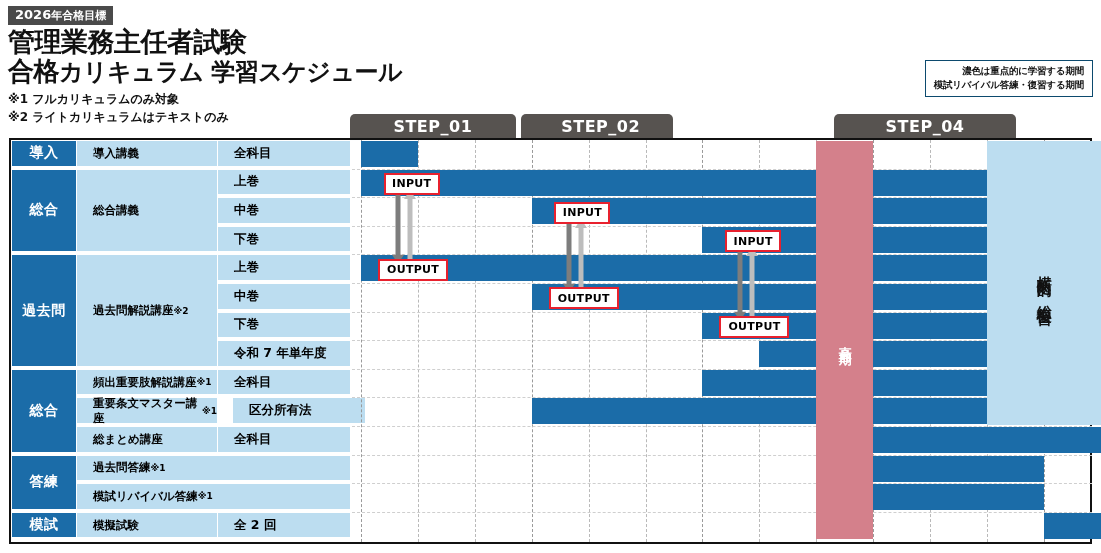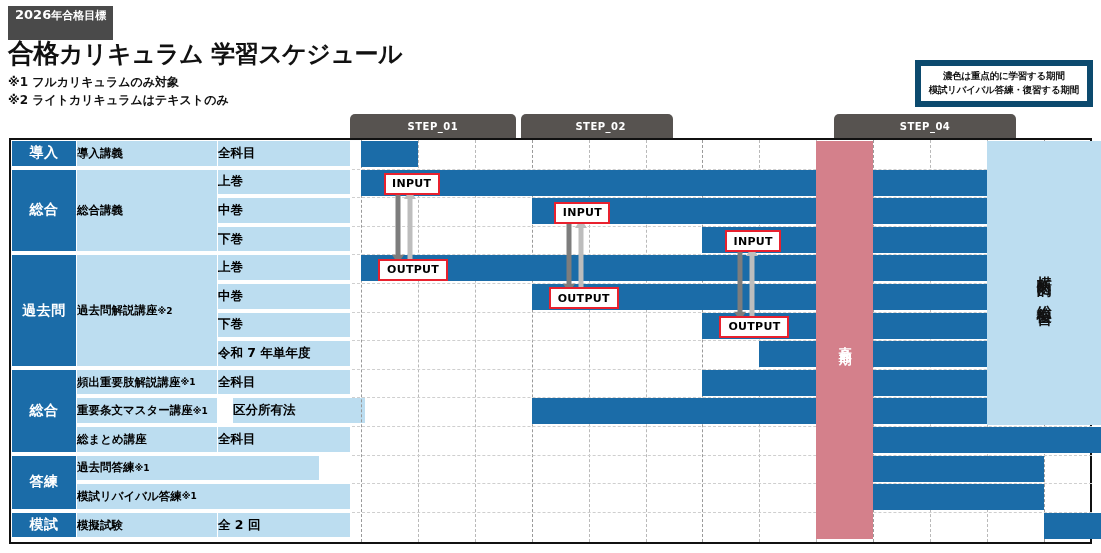--- a/index.html
+++ b/index.html
@@ -12,74 +12,74 @@
     overflow: hidden;
     position: relative;
   }
 
   
   #header { position:absolute; left:8px; top:4px; width:1085px; }
   .badge {
     display:inline-block;
     background:#4a4a4a; color:#fff;
     font-weight:bold; font-size:11px;
-    padding:2px 7px 18px 7px;
+    padding:2px 7px 3px 7px;
     letter-spacing:0px;
     line-height:1.1;
   }
   .badge .yr { font-size:13px; }
   .title1 {
     font-size:27px; font-weight:bold; letter-spacing:-0.5px;
     margin-top:2px; line-height:1.12;
   }
   .title2 {
     font-size:24px; font-weight:bold; letter-spacing:-0.5px;
     line-height:1.15; margin-top:-1px;
   }
   .title2 .kg { font-size:26px; }
   .notes { font-size:12px; font-weight:bold; line-height:1.45; margin-top:5px; }
 
   
   #legend {
     position:absolute; right:8px; top:60px;
-    border:6px solid #0c4a6e;
+    border:1px solid #0c4a6e;
     background:#fff;
     padding:3px 8px 4px 8px;
-    text-align:center;
+    text-align:right;
     font-size:9.5px; font-weight:bold; line-height:1.45;
     letter-spacing:-0.2px;
   }
 
   
   #steps { position:absolute; left:350px; top:114px; height:25px; width:675px; }
   .step {
     position:absolute; top:0; height:25px;
     background:#575350; color:#fff;
     border-radius:5px 5px 0 0;
-    font-size:10px; font-weight:bold;
+    font-size:16px; font-weight:bold;
     letter-spacing:0.5px;
     display:flex; align-items:center; justify-content:center;
   }
 
   
   #table { position:absolute; left:9px; top:138px; width:1083px; height:406px;
            border:2px solid #111; background:#fff; }
 
   .cell { position:absolute; display:flex; align-items:center; }
   .cat {
     background:#1b6ca8; color:#fff;
     font-size:14px; font-weight:bold;
     justify-content:center;
     border-bottom:2px solid #fff;
     letter-spacing:0.5px;
   }
   .course, .detail {
     background:#bcddf0; color:#000;
     font-size:11.5px; font-weight:bold;
-    padding-left:0;
+    padding-left:16px;
     border-bottom:2px solid #fff;
   }
   .detail { font-size:12.5px; }
   .sup { font-size:9px; font-weight:bold; }
 
   
   #chart { position:absolute; left:341px; top:0px; width:740px; height:402px; }
   .gridcol {
     position:absolute; top:0; bottom:0; width:0;
     border-left:1px dashed #b9b9b9;
@@ -107,20 +107,21 @@
     display:flex; align-items:center; justify-content:center;
     letter-spacing:0.3px; z-index:6;
   }
   .arrow { position:absolute; z-index:5; }
 </style>
 </head>
 <body>
 
 <div id="header">
   <div class="badge"><span class="yr">2026</span><span>年合格目標</span></div>
+  <div class="title1">管理業務主任者試験</div>
   <div class="title2"><span class="kg">合格</span><span>カリキュラム 学習スケジュール</span></div>
   <div class="notes">
     <div>※1 フルカリキュラムのみ対象</div>
     <div>※2 ライトカリキュラムはテキストのみ</div>
   </div>
 </div>
 
 <div id="legend">
   <div>濃色は重点的に学習する期間</div>
   <div>模試リバイバル答練・復習する期間</div>
@@ -172,21 +173,21 @@
         <span>頻出重要肢解説講座</span>
         <span class="sup"> ※1</span>
       </div>
       <div class="cell course" style="left: 66px; width: 140px; top: 258.4px; height: 26.6px;">
         <span>重要条文マスター講座</span>
         <span class="sup"> ※1</span>
       </div>
       <div class="cell course" style="left: 66px; width: 140px; top: 287px; height: 26.6px;">
         <span>総まとめ講座</span>
       </div>
-      <div class="cell course" style="left: 66px; width: 242px; top: 315.6px; height: 26.6px;">
+      <div class="cell course" style="left: 66px; width: 273px; top: 315.6px; height: 26.6px;">
         <span>過去問答練</span>
         <span class="sup"> ※1</span>
       </div>
       <div class="cell course" style="left: 66px; width: 273px; top: 344.2px; height: 26.6px;">
         <span>模試リバイバル答練</span>
         <span class="sup"> ※1</span>
       </div>
       <div class="cell course" style="left: 66px; width: 140px; top: 372.8px; height: 26.6px;">
         <span>模擬試験</span>
       </div>

